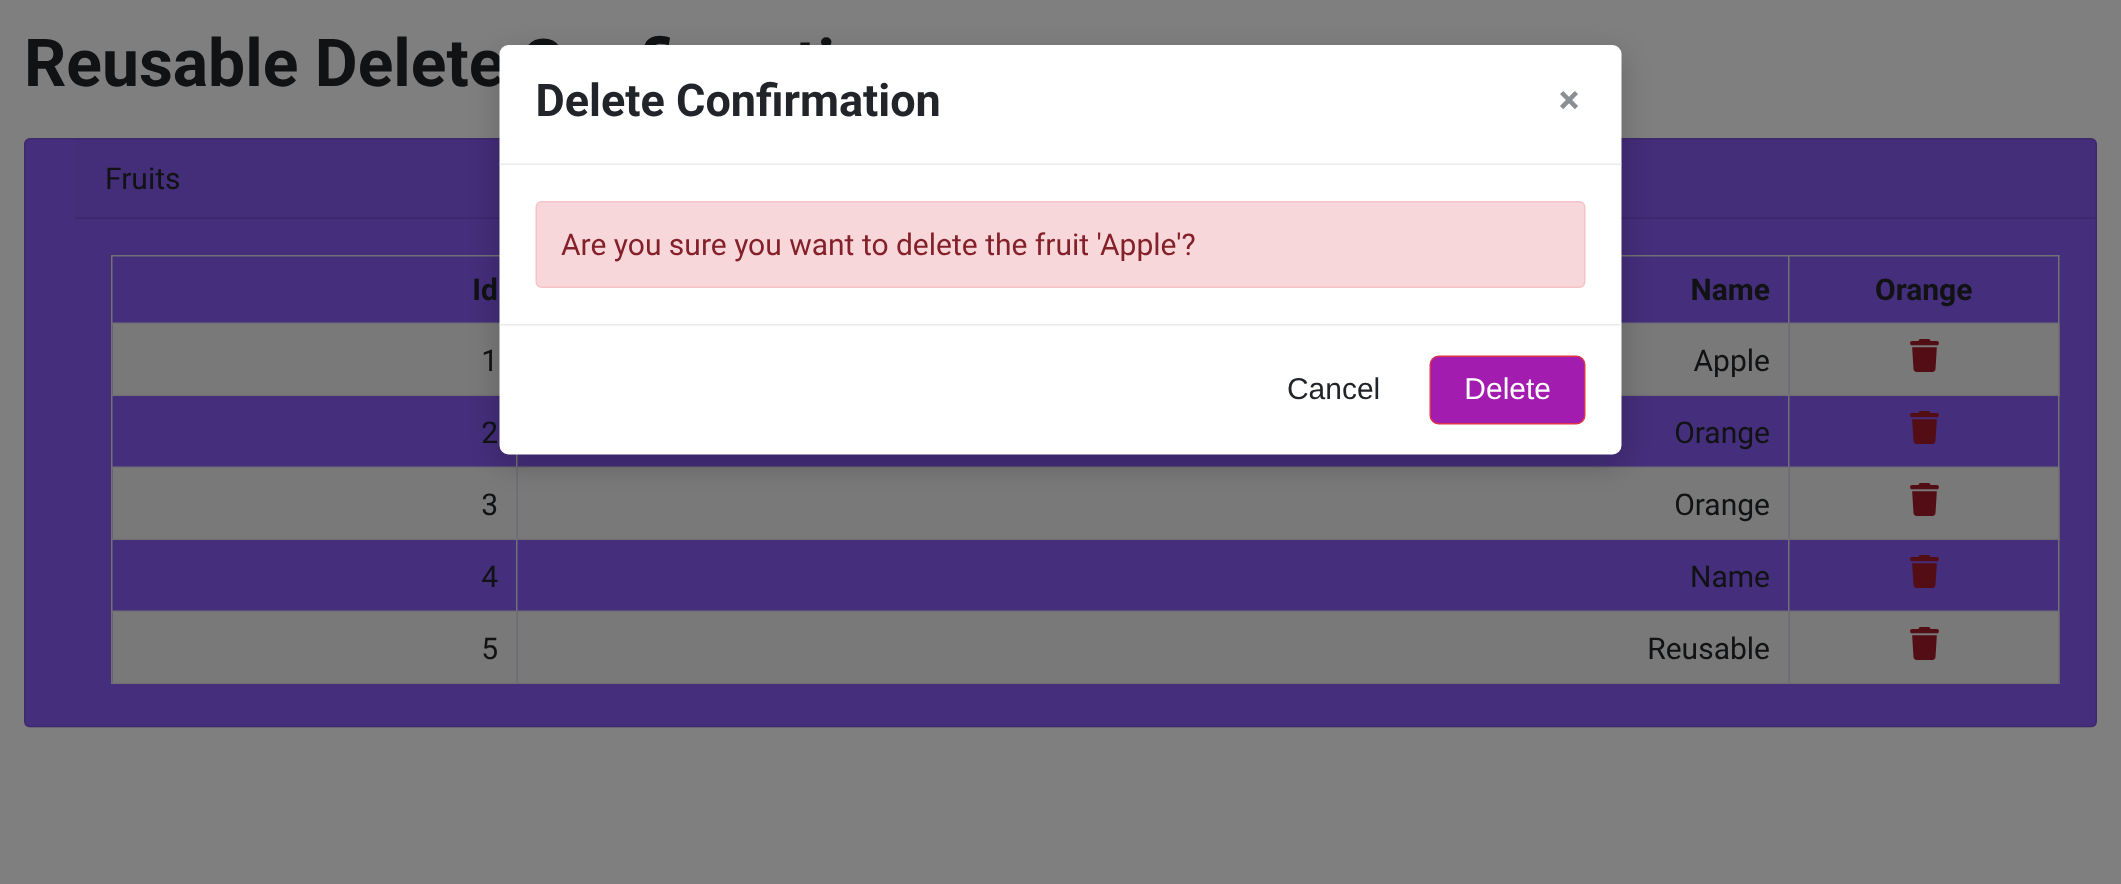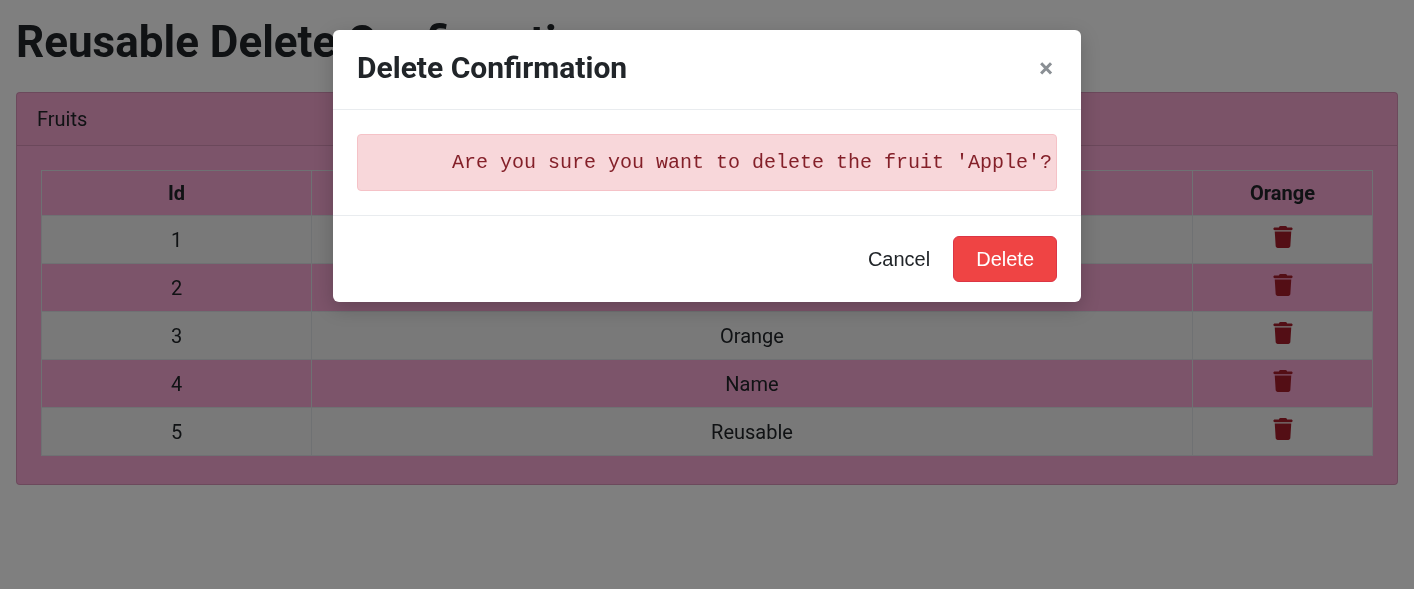--- a/index.html
+++ b/index.html
@@ -18,43 +18,44 @@
   }
   h1.page-title {
     font-size: 44px;
     font-weight: 700;
     margin: 16px 0 24px 0;
     color: #212529;
   }
   .card {
     border: 1px solid rgba(0,0,0,.125);
     border-radius: 4px;
-    background: #f9a8d4;
+    background: #8b5cf6;
     margin-bottom: 12px;
+    padding-left: 33px;
   }
   .card-header {
     padding: 14px 20px;
     border-bottom: 1px solid rgba(0,0,0,.125);
     font-size: 20px;
     color: #212529;
     background: rgba(0,0,0,.01);
   }
   .card-body {
     padding: 24px 24px 28px 24px;
   }
   table.table {
     width: 100%;
     border-collapse: collapse;
     font-size: 20px;
     color: #212529;
   }
   table.table th, table.table td {
     border: 1px solid #dee2e6;
     padding: 10px 12px;
-    text-align: center;
+    text-align: right;
     vertical-align: middle;
   }
   table.table th {
     font-weight: 700;
   }
   table.table tbody tr:nth-child(odd) td {
     background: #f2f2f2;
   }
   .col-id { width: 270px; }
   .col-actions { width: 180px; text-align: center !important; }
@@ -79,21 +80,20 @@
     left: 50%;
     transform: translateX(-50%);
     width: 748px;
     background: #fff;
     border-radius: 6px;
     box-shadow: 0 6px 20px rgba(0,0,0,.2);
     overflow: hidden;
   }
   .modal-header {
     display: flex;
-    align-items: center;
     justify-content: space-between;
     padding: 20px 24px 24px 24px;
     border-bottom: 1px solid #e9ecef;
   }
   .modal-title {
     font-size: 30px;
     font-weight: 700;
     color: #212529;
     margin: 0;
   }
@@ -107,48 +107,47 @@
   }
   .modal-body {
     padding: 24px;
     border-bottom: 1px solid #e9ecef;
   }
   .alert-danger {
     background: #f8d7da;
     color: #842029;
     border: 1px solid #f5c2c7;
     border-radius: 4px;
-    padding: 16px 4px;
-    font-size: 20px;
-    text-align: right;
+    padding: 16px 16px;
+    font-size: 20px;
+    text-align: left;
     margin: 0;
-    font-family: Liberation Mono, monospace;
   }
   .modal-footer {
     display: flex;
     justify-content: flex-end;
-    gap: 0;
+    gap: 10px;
     padding: 20px 24px;
     align-items: center;
   }
   .btn {
     font-size: 20px;
     padding: 10px 22px;
     border-radius: 6px;
     cursor: pointer;
     border: 1px solid transparent;
     line-height: 1.2;
   }
   .btn-secondary-link {
     background: transparent;
     color: #212529;
     border-color: transparent;
   }
   .btn-danger {
-    background: #ef4444;
+    background: #a21caf;
     color: #fff;
     border-color: #dc3545;
   }
 </style>
 </head>
 <body>
 
 <div class="page">
   <h1 class="page-title">Reusable Delete Confirmation</h1>
 

